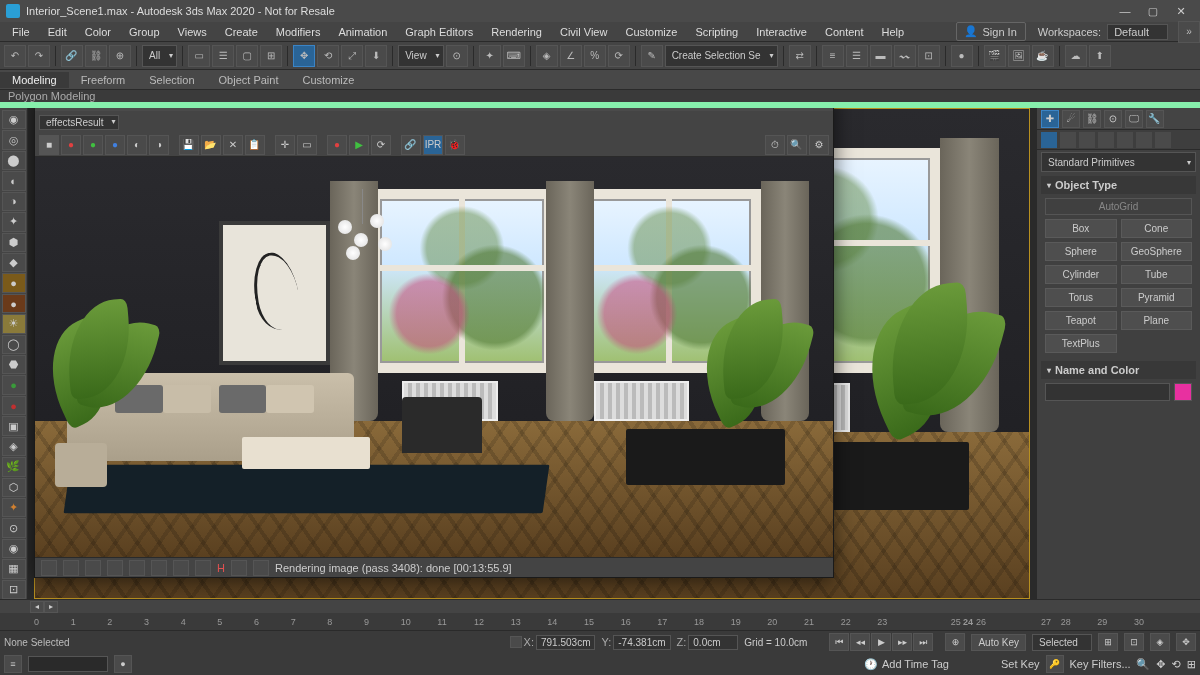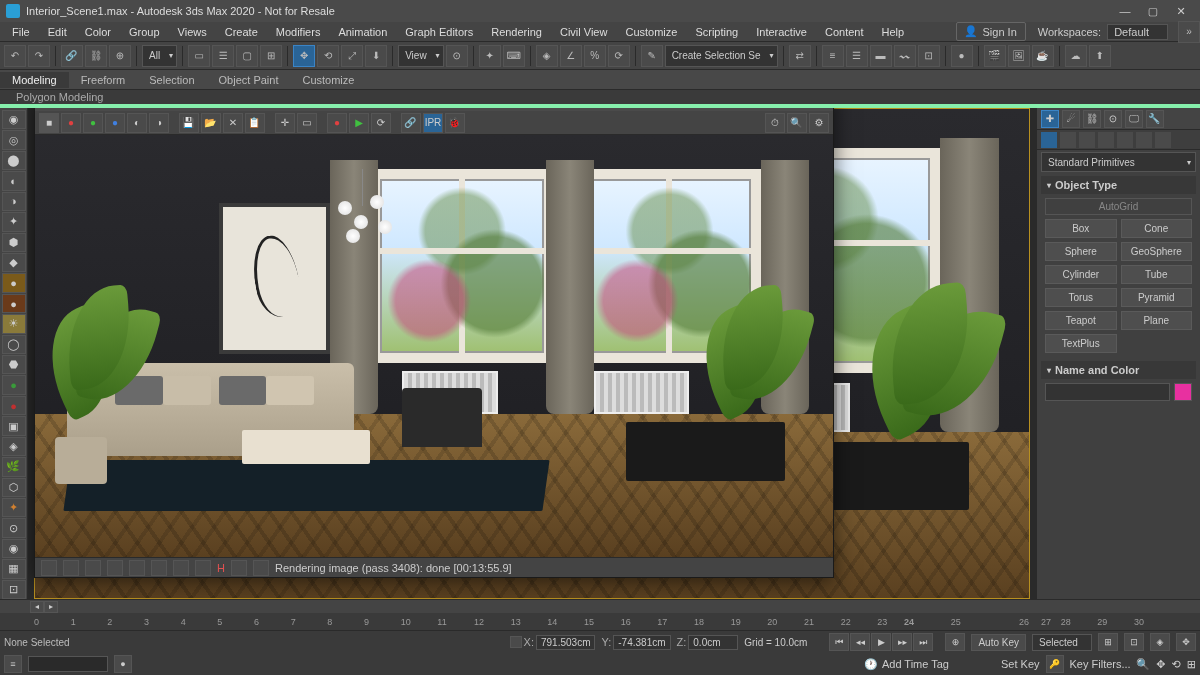--- a/index.html
+++ b/index.html
@@ -17,21 +17,21 @@
 .menubar .ws-select { background:#333; border:1px solid #555; padding:1px 18px 1px 6px; font-size:11px; position:relative; margin-right:8px; }
 .toolbar { height:28px; background:#444; display:flex; align-items:center; padding:0 4px; gap:2px; border-bottom:1px solid #2a2a2a; }
 .tbtn { width:22px; height:22px; background:#4a4a4a; border:1px solid #555; display:flex; align-items:center; justify-content:center; cursor:pointer; font-size:10px; color:#bbb; }
 .tbtn.active { background:#2a6496; border-color:#3a84c6; }
 .tsep { width:1px; height:20px; background:#2a2a2a; margin:0 3px; }
 .tdrop { height:22px; background:#333; border:1px solid #555; padding:0 16px 0 6px; display:flex; align-items:center; font-size:10px; position:relative; min-width:30px; cursor:pointer; }
 .tdrop::after { content:"▾"; position:absolute; right:3px; font-size:8px; }
 .ribbon { height:20px; background:#484848; display:flex; align-items:center; border-bottom:1px solid #2a2a2a; }
 .ribbon .tab { padding:2px 12px; font-size:11px; color:#bbb; cursor:pointer; }
 .ribbon .tab.active { background:#3a3a3a; color:#eee; }
-.ribbon-row { height:18px; background:#3a3a3a; display:flex; align-items:center; padding-left:16px; font-size:11px; color:#aaa; border-bottom:4px solid #86efac; }
+.ribbon-row { height:18px; background:#3a3a3a; display:flex; align-items:center; padding-left:8px; font-size:11px; color:#aaa; border-bottom:6px solid #86efac; }
 .main { position:absolute; top:108px; left:0; right:0; bottom:76px; display:flex; }
 .left-tools { width:28px; background:#444; display:flex; flex-direction:column; padding-top:2px; gap:1px; border-right:1px solid #2a2a2a; }
 .left-tools .lt { width:24px; height:20px; margin:0 auto; background:#4a4a4a; border:1px solid #555; cursor:pointer; display:flex; align-items:center; justify-content:center; font-size:11px; }
 .viewport-area { flex:1; background:#2a2a2a; position:relative; overflow:hidden; }
 .viewport-scene { position:absolute; left:6px; top:0; right:6px; bottom:0; border:1px solid #b89020; background:#1a1a1a; overflow:hidden; }
 .scene-fill { position:absolute; inset:0; }
 .scene-wall { position:absolute; inset:0; background:linear-gradient(180deg,#2a2a2e 0%,#1c1c20 100%); }
 .scene-floor { position:absolute; left:0; right:0; bottom:0; height:34%; background:linear-gradient(180deg,#8a6a3a 0%,#5a4020 100%); transform-origin:top; }
 .scene-floor::before{content:"";position:absolute;inset:0;background:repeating-linear-gradient(55deg,rgba(0,0,0,0.15) 0 4px,transparent 4px 18px),repeating-linear-gradient(-55deg,rgba(0,0,0,0.12) 0 4px,transparent 4px 18px);}
 .scene-rug { position:absolute; left:4%; bottom:6%; width:60%; height:22%; background:#142028; transform:skewX(-8deg) scaleY(0.55); border-radius:2px; }
@@ -292,20 +292,23 @@
     </div>
 
     <div class="vfb-window">
       <div class="vfb-title">
         
         
         
         
         
       </div>
+      <div class="vfb-sub">
+        <div class="drop">effectsResult</div>
+      </div>
       <div class="vfb-toolbar">
         <div class="vtb" style="background:#555;">■</div>
         <div class="vtb" style="color:#e04040;">●</div>
         <div class="vtb" style="color:#40c040;">●</div>
         <div class="vtb" style="color:#4080e0;">●</div>
         <div class="vtb">◐</div>
         <div class="vtb">◑</div>
         <div style="width:6px;"></div>
         <div class="vtb">💾</div>
         <div class="vtb">📂</div>
@@ -461,23 +464,23 @@
       <span class="tick" style="left: 547.333px;">14</span>
       <span class="tick" style="left: 584px;">15</span>
       <span class="tick" style="left: 620.667px;">16</span>
       <span class="tick" style="left: 657.333px;">17</span>
       <span class="tick" style="left: 694px;">18</span>
       <span class="tick" style="left: 730.667px;">19</span>
       <span class="tick" style="left: 767.333px;">20</span>
       <span class="tick" style="left: 804px;">21</span>
       <span class="tick" style="left: 840.667px;">22</span>
       <span class="tick" style="left: 877.333px;">23</span>
-      <span class="tick" style="left: 904px; font-weight: bold;">24</span>
+      <span class="tick" style="left: 963px; font-weight: bold;">24</span>
       <span class="tick" style="left: 950.667px;">25</span>
-      <span class="tick" style="left: 1019px;">26</span>
+      <span class="tick" style="left: 976px;">26</span>
       <span class="tick" style="left: 1012px; margin-left: 29px;">27</span>
       <span class="tick" style="left: 1060.67px;">28</span>
       <span class="tick" style="left: 1097.33px;">29</span>
       <span class="tick" style="left: 1134px;">30</span>
     </div>
   <div class="status-row">
     <span class="sel">None Selected</span>
     <div class="spacer"></div>
     <div class="coord">
         <div class="coord-lock"></div>

